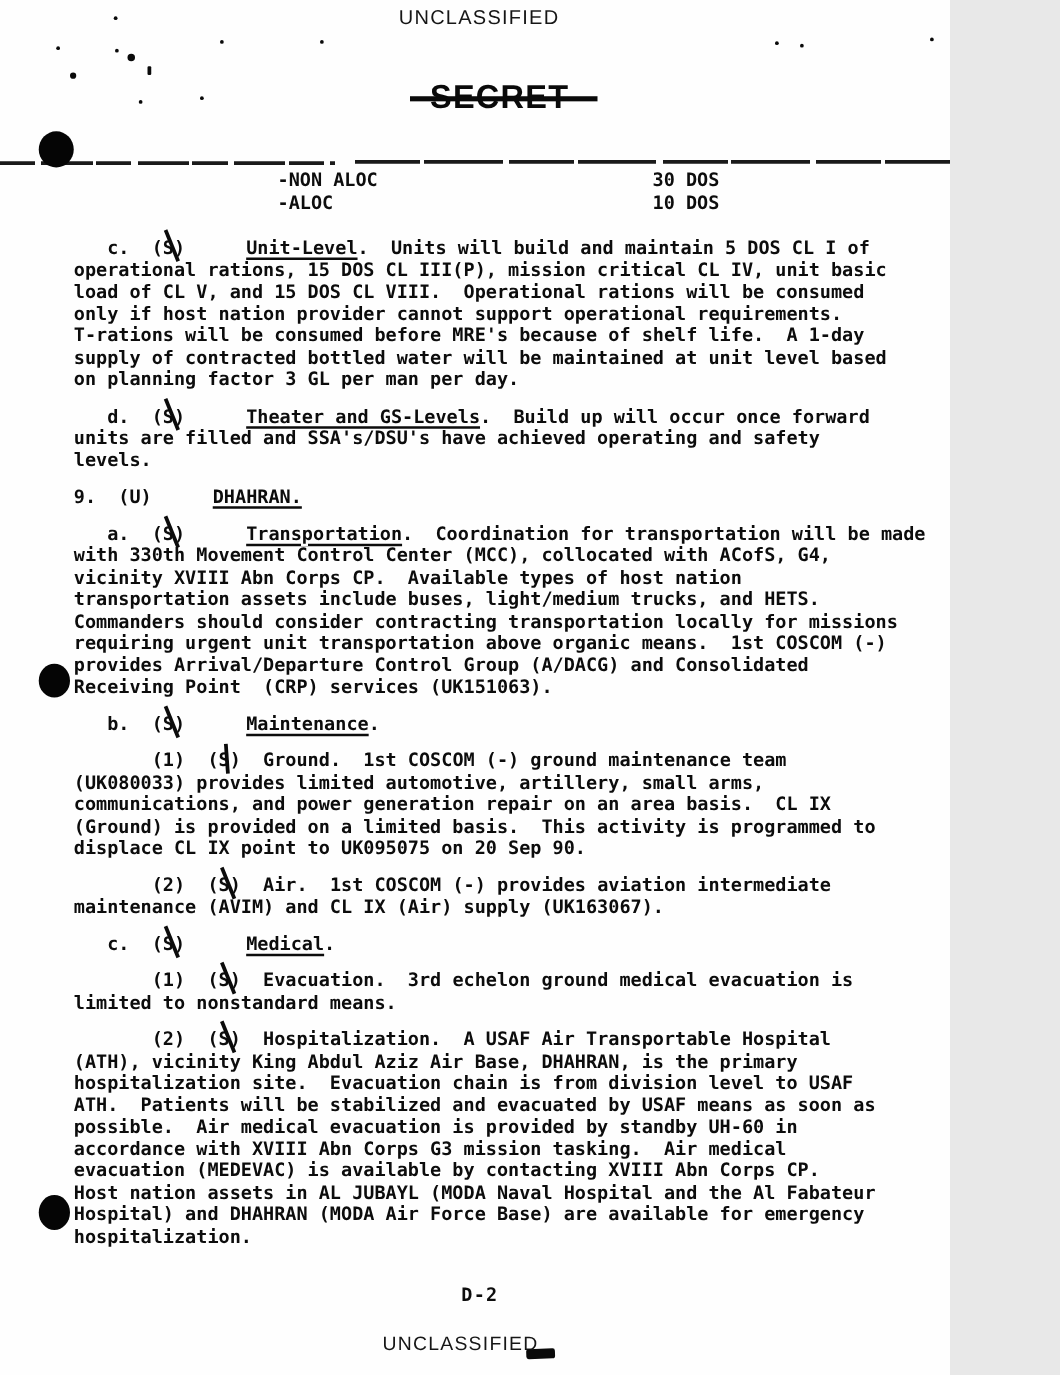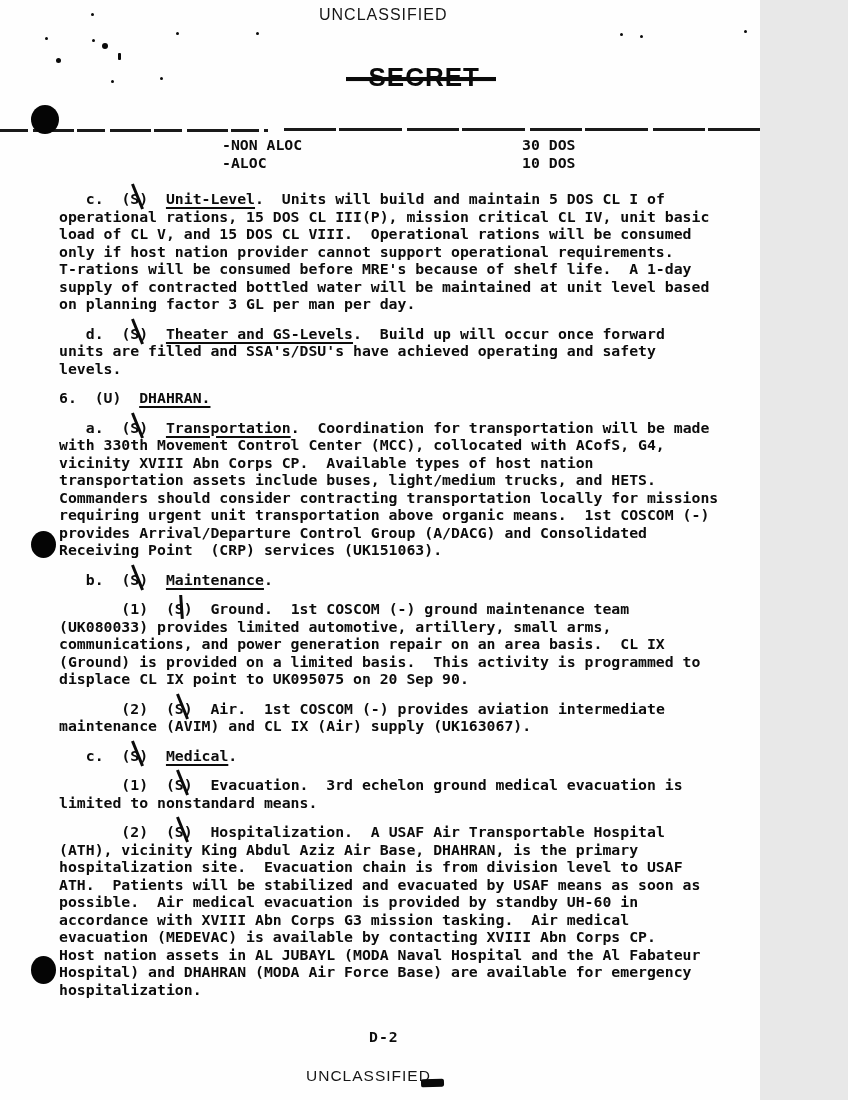--- a/index.html
+++ b/index.html
@@ -22,22 +22,22 @@
   .footer-smudge{
     position:absolute;left:421px;top:1079px;width:23px;height:8px;
     background:#0a0a0a;border-radius:2px;transform:rotate(-2deg);
   }
   .page-number{
     position:absolute;left:369px;top:1028px;
     font:bold 14.8px/17px "DejaVu Sans Mono",monospace;letter-spacing:1px;text-align:center;
   }
   
   .stamp{
-    position:absolute;left:362px;top:62px;width:118px;
-    text-align:right;
+    position:absolute;left:344px;top:62px;width:118px;
+    text-align:left;
     font-family:"Liberation Sans","DejaVu Sans",sans-serif;
     font-weight:800;font-size:26px;letter-spacing:1px;color:#0a0a0a;
     transform:scaleY(1.02);
   }
   .stamp::after{
     content:"";position:absolute;left:-16px;right:-16px;top:15px;height:4px;
     background:#0a0a0a;
   }
   
   .sep{position:absolute;height:3px;}
@@ -66,20 +66,21 @@
   .doc-body{
     position:absolute;left:59px;top:190px;width:730px;
     font:bold 14.8px/17.5px "DejaVu Sans Mono",monospace;
     white-space:pre-wrap;color:#0c0c0c;
   }
   .doc-body p{margin:0 0 12px 0;}
   .seg-underline{
     text-decoration:underline;
     text-decoration-thickness:1.5px;
     text-underline-offset:2.5px;
+    margin-left:31px;
   }
   .seg-slashed,.seg-slashed-v{position:relative;display:inline-block;}
   .seg-slashed::after{
     content:"";position:absolute;left:55%;top:-7px;height:27px;width:3px;
     background:#0b0b0b;transform:rotate(-22deg);
   }
   .seg-slashed-v::after{
     content:"";position:absolute;left:52%;top:-5px;height:24px;width:2.5px;
     background:#0b0b0b;transform:rotate(-4deg);
   }
@@ -129,21 +130,21 @@
   </div>
 
   <div class="doc-body"><p><span class="seg-plain">   c.  </span><span class="seg-slashed">(S)</span><span class="seg-plain">  </span><span class="seg-underline">Unit-Level</span><span class="seg-plain">.  Units will build and maintain 5 DOS CL I of
 operational rations, 15 DOS CL III(P), mission critical CL IV, unit basic
 load of CL V, and 15 DOS CL VIII.  Operational rations will be consumed
 only if host nation provider cannot support operational requirements.
 T-rations will be consumed before MRE's because of shelf life.  A 1-day
 supply of contracted bottled water will be maintained at unit level based
 on planning factor 3 GL per man per day.</span></p><p><span class="seg-plain">   d.  </span><span class="seg-slashed">(S)</span><span class="seg-plain">  </span><span class="seg-underline">Theater and GS-Levels</span><span class="seg-plain">.  Build up will occur once forward
 units are filled and SSA's/DSU's have achieved operating and safety
-levels.</span></p><p><span class="seg-plain">6.  (U)  </span><span class="seg-underline">DHAHRAN.</span></p><p><span class="seg-plain">   a.  </span><span class="seg-slashed">(S)</span><span class="seg-plain">  </span><span class="seg-underline">Transportation</span><span class="seg-plain">.  Coordination for transportation will be made
+levels.</span></p><p><span class="seg-plain">9.  (U)  </span><span class="seg-underline">DHAHRAN.</span></p><p><span class="seg-plain">   a.  </span><span class="seg-slashed">(S)</span><span class="seg-plain">  </span><span class="seg-underline">Transportation</span><span class="seg-plain">.  Coordination for transportation will be made
 with 330th Movement Control Center (MCC), collocated with ACofS, G4,
 vicinity XVIII Abn Corps CP.  Available types of host nation
 transportation assets include buses, light/medium trucks, and HETS.
 Commanders should consider contracting transportation locally for missions
 requiring urgent unit transportation above organic means.  1st COSCOM (-)
 provides Arrival/Departure Control Group (A/DACG) and Consolidated
 Receiving Point  (CRP) services (UK151063).</span></p><p><span class="seg-plain">   b.  </span><span class="seg-slashed">(S)</span><span class="seg-plain">  </span><span class="seg-underline">Maintenance</span><span class="seg-plain">.</span></p><p><span class="seg-plain">       (1)  </span><span class="seg-slashed-v">(S)</span><span class="seg-plain">  Ground.  1st COSCOM (-) ground maintenance team
 (UK080033) provides limited automotive, artillery, small arms,
 communications, and power generation repair on an area basis.  CL IX
 (Ground) is provided on a limited basis.  This activity is programmed to

